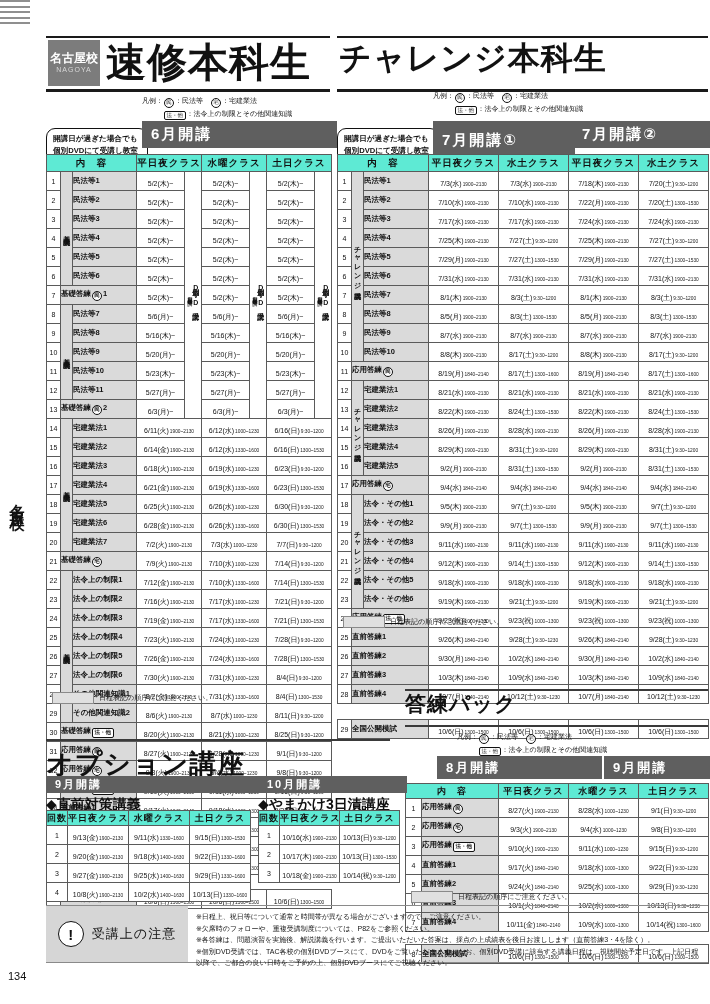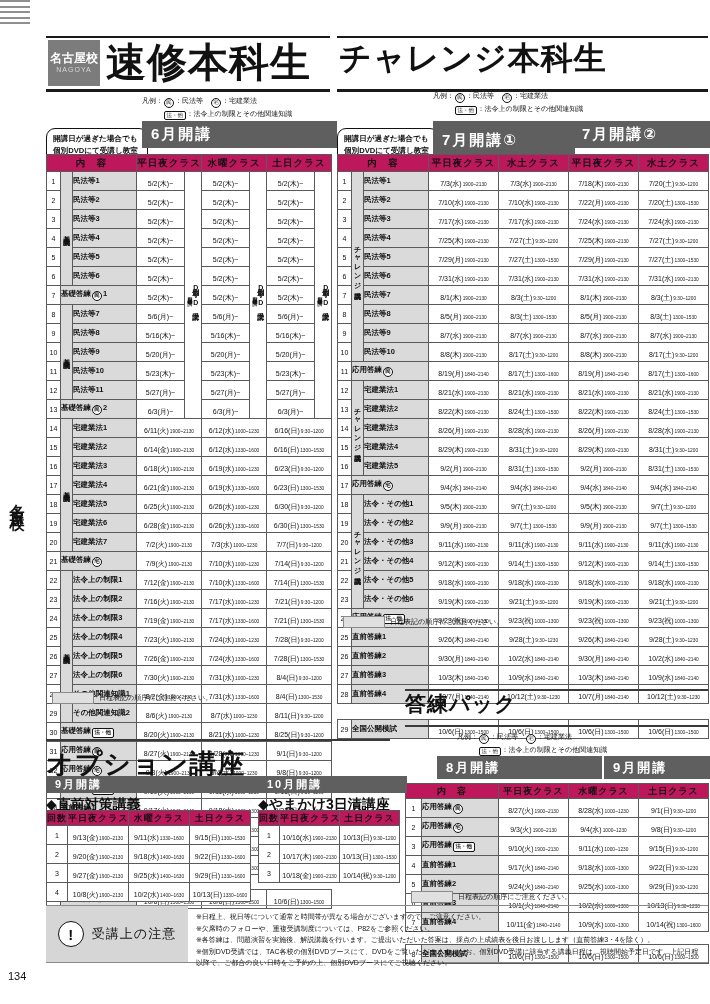--- a/index.html
+++ b/index.html
@@ -22,21 +22,21 @@
   .month-bar{background:#5f5f5f;color:#fff;font-weight:bold;display:flex;align-items:center;
     padding-left:9px;letter-spacing:2px;}
   
   .bdg{display:inline-flex;align-items:center;justify-content:center;width:8px;height:8px;
     border:0.9px solid #111;border-radius:50%;font-size:5.5px;line-height:1;margin:0 1px;
     vertical-align:-1px;background:#fff;flex:none;}
   .bdg-rect{width:auto;border-radius:2px;padding:0 1.5px;height:7.5px;letter-spacing:0;}
   
   table.sch{border-collapse:collapse;table-layout:fixed;width:100%;}
   table.sch td,table.sch th{border:1px solid #5a5a5a;padding:0;overflow:hidden;white-space:nowrap;}
-  table.sch th{background:#be185d;font-size:9.5px;font-weight:bold;height:16px;letter-spacing:1px;}
+  table.sch th{background:#5eead4;font-size:9.5px;font-weight:bold;height:16px;letter-spacing:1px;}
   td.no{font-size:7px;text-align:center;background:#fff;}
   td.grp{background:#dadada;text-align:center;}
   td.nm{background:#dadada;font-size:7.5px;font-weight:bold;padding-left:5px;}
   td.dt{background:#fff;text-align:center;}
   td.dt .d{font-size:7px;}
   td.dt .t{font-size:4.8px;margin-left:1px;color:#222;}
   td.strip{background:#fff;vertical-align:middle;}
   .strip-wrap{display:flex;flex-direction:row;justify-content:center;align-items:center;gap:0px;height:100%;}
   .vtext{writing-mode:vertical-rl;text-orientation:upright;line-height:1.05;}
   .strip-s{font-size:5px;letter-spacing:0.5px;}

